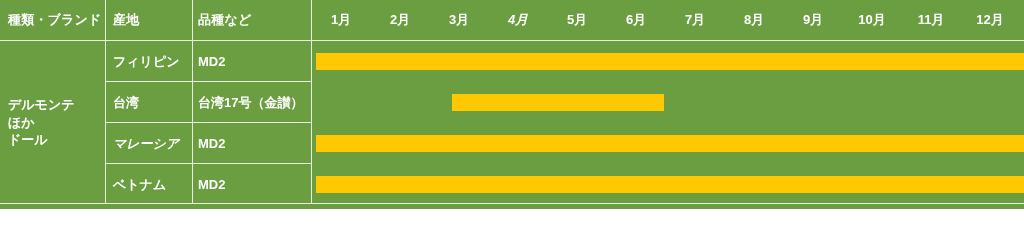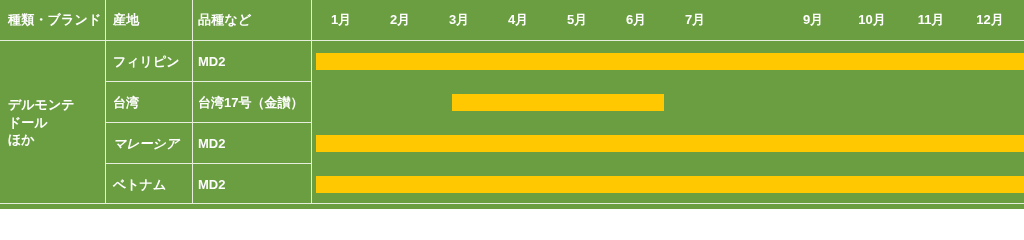--- a/index.html
+++ b/index.html
@@ -162,34 +162,35 @@
   </div>
 
   <div class="header-row">
     <div class="head-cell origin">産地</div>
     <div class="head-cell kind">種類・ブランド</div>
     <div class="head-cell variety">品種など</div>
 
     <div class="month-cell" style="left:311px; width:60px;">1月</div>
     <div class="month-cell" style="left:370px; width:60px;">2月</div>
     <div class="month-cell" style="left:429px; width:60px;">3月</div>
-    <div class="month-cell" style="left:488px; width:60px;">4月</div>
+    <div class="month-cell" style="left:488px; width:60px;font-style:italic;">4月</div>
     <div class="month-cell" style="left:547px; width:60px;">5月</div>
     <div class="month-cell" style="left:606px; width:60px;">6月</div>
     <div class="month-cell" style="left:665px; width:60px;">7月</div>
+    <div class="month-cell" style="left:724px; width:60px;">8月</div>
     <div class="month-cell" style="left:783px; width:60px;">9月</div>
     <div class="month-cell" style="left:842px; width:60px;">10月</div>
     <div class="month-cell" style="left:901px; width:60px;">11月</div>
     <div class="month-cell" style="left:960px; width:60px;">12月</div>
   </div>
 
   <div class="brand-cell">
     <span class="brand-line">デルモンテ</span>
+    <span class="brand-line">ほか</span>
     <span class="brand-line">ドール</span>
-    <span class="brand-line">ほか</span>
   </div>
 
   <div class="origin-cell" style="top:41px;">フィリピン</div>
   <div class="variety-cell" style="top:41px;">MD2</div>
 
   <div class="origin-cell" style="top:82px;">台湾</div>
   <div class="variety-cell" style="top:82px;">台湾17号（金讃）</div>
 
   <div class="origin-cell" style="top:123px;font-style:italic;">マレーシア</div>
   <div class="variety-cell" style="top:123px;">MD2</div>

